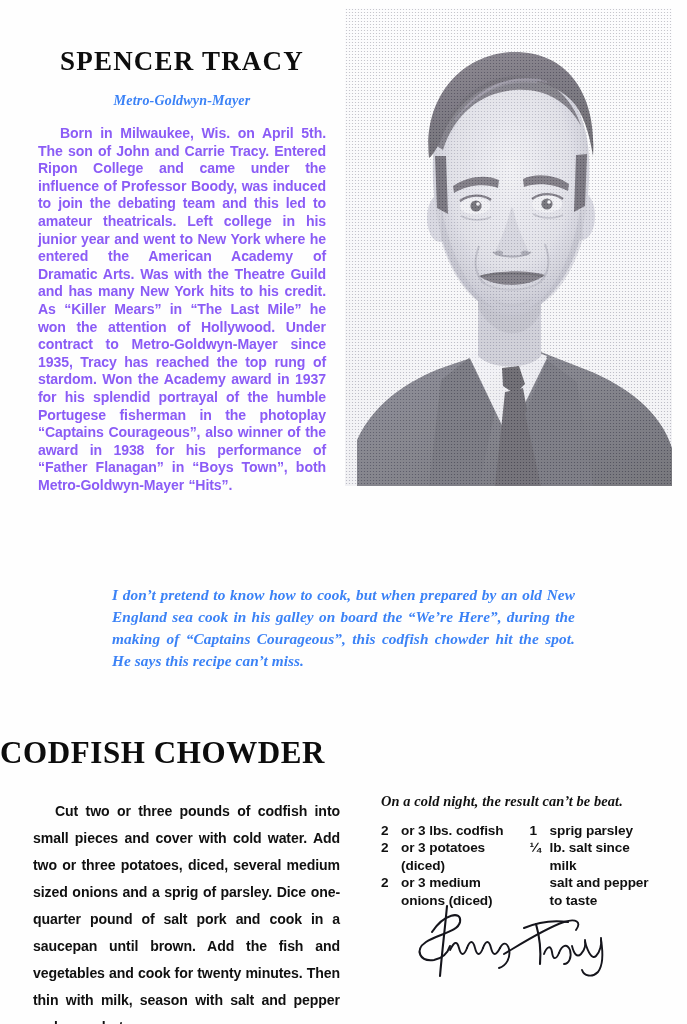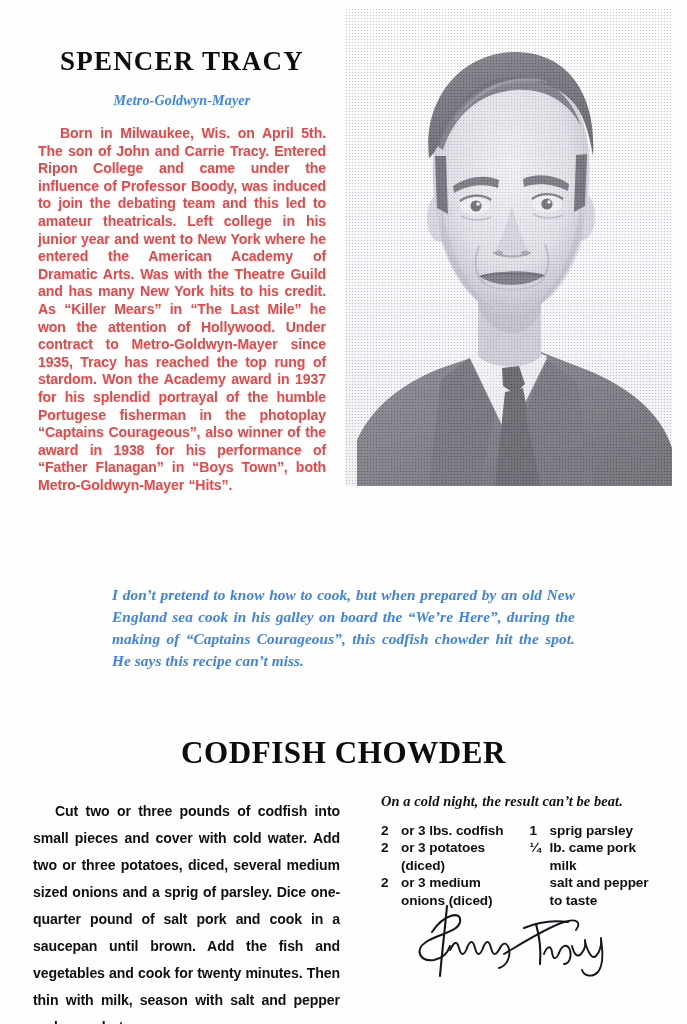--- a/index.html
+++ b/index.html
@@ -57,21 +57,21 @@
   }
   .bio-text {
     font-family: "Liberation Sans", sans-serif;
     font-size: 14.1px;
     line-height: 17.6px;
     text-align: justify;
     text-indent: 22px;
     margin: 0;
     font-weight: 600;
     letter-spacing: -0.1px;
-    color: #ef4444;
+    color: #8b5cf6;
     word-spacing: 0.5px;
   }
 
   
   .quote-block {
     position: absolute;
     left: 112px;
     top: 584px;
     width: 463px;
     font-family: "Liberation Serif", serif;
@@ -84,21 +84,20 @@
     letter-spacing: 0.1px;
   }
   .quote-block p { margin: 0; }
 
   
   .recipe-title {
     position: absolute;
     left: 0;
     top: 735px;
     width: 687px;
-    text-align: center;
     font-family: "Liberation Serif", serif;
     font-weight: bold;
     font-size: 31px;
     letter-spacing: 0.6px;
     color: #0d0d0d;
     margin: 0;
   }
 
   
   .method-col {
@@ -345,21 +344,21 @@
         <div class="cont">onions (diced)</div>
       </div>
 
       <div class="ingr-list">
         <div class="row">
           <span class="qty">1</span>
           <span class="nm">sprig parsley</span>
         </div>
         <div class="row">
           <span class="qty">¼</span>
-          <span class="nm">lb. came pork</span>
+          <span class="nm">lb. salt since</span>
         </div>
         <div class="row">
           <span class="qty"></span>
           <span class="nm">milk</span>
         </div>
         <div class="row">
           <span class="qty"></span>
           <span class="nm">salt and pepper</span>
         </div>
         <div class="cont">to taste</div>

